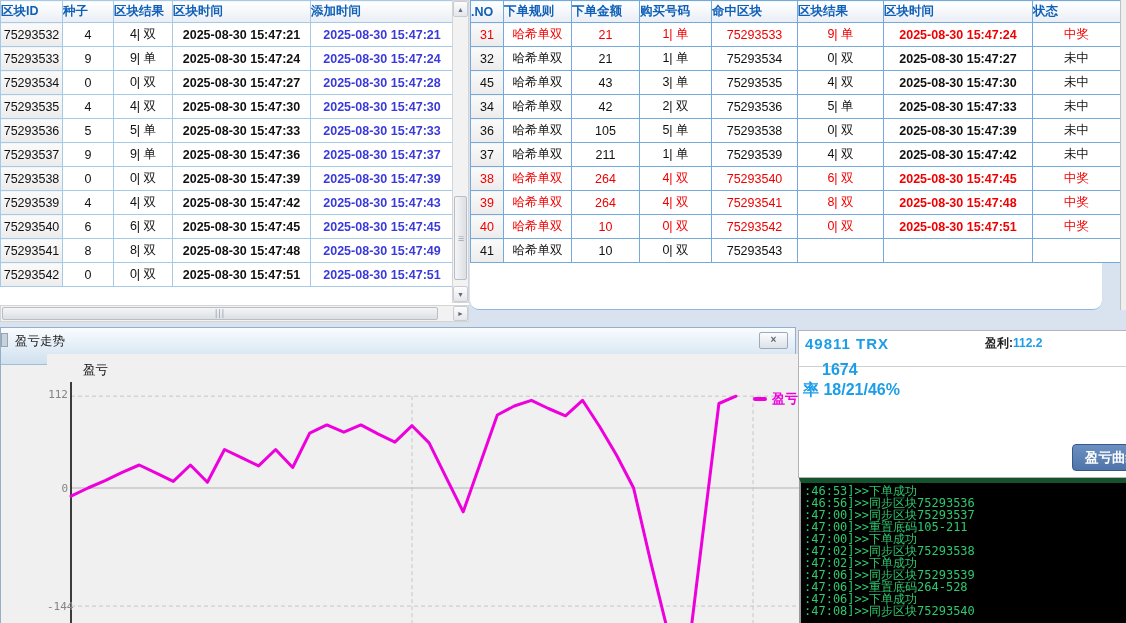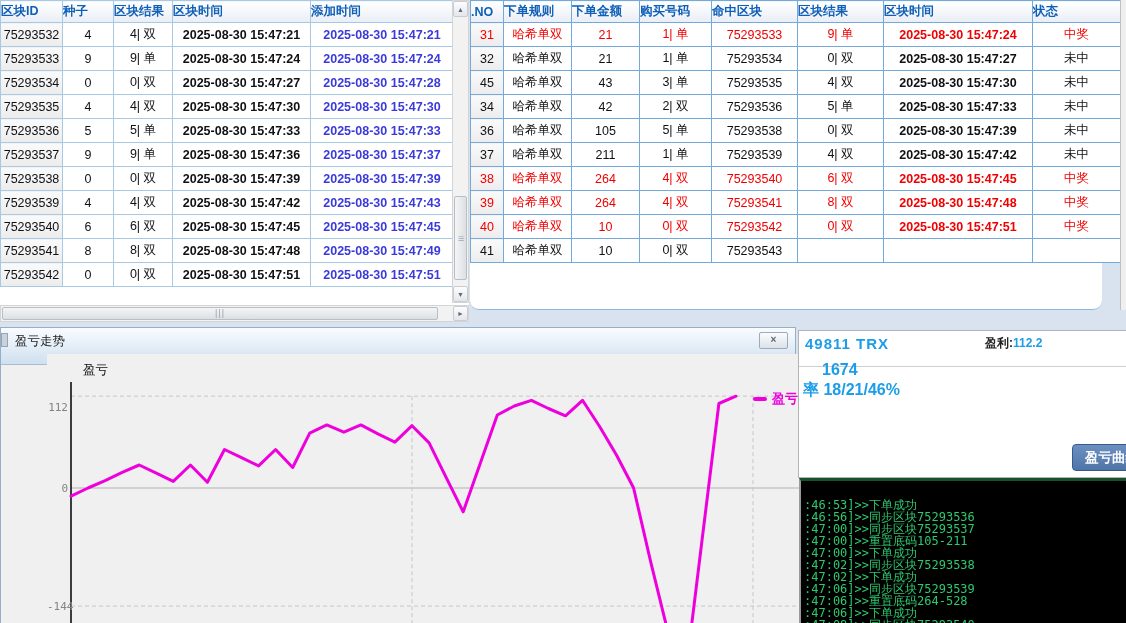--- a/index.html
+++ b/index.html
@@ -124,22 +124,22 @@
   #stats-line3 { position:absolute; left:4px; top:49px; font-size:16px; }
   #profit-curve-button {
     position:absolute; left:273px; top:113px; height:27px; padding:0 12px;
     background:linear-gradient(#6c90c0,#4e74a8); border:1px solid #35598c; border-radius:4px;
     color:#fff; font-size:13.5px; font-weight:bold; white-space:nowrap; cursor:pointer;
   }
 
   
   #log-console {
     position:absolute; left:799px; top:478px; width:327px; height:145px;
-    background:#000; border-top:3px solid #14532d; border-left:2px solid #9a9a9a;
-    overflow:hidden; padding:18px 0 0 3px;
+    background:#000; border-top:5px solid #14532d; border-left:2px solid #9a9a9a;
+    overflow:hidden; padding:2px 0 0 3px;
   }
   #log-console .cline {
     font-family:"DejaVu Sans Mono", monospace; font-size:12px; line-height:12px;
     white-space:nowrap; color:#2dc96d;
   }
 </style>
 </head>
 <body>
 
 <div id="left-panel" class="tbl-panel">
@@ -397,21 +397,21 @@
         <line x1="24" y1="252.07999999999998" x2="794" y2="252.07999999999998" stroke="#c6c6c6" stroke-width="1" stroke-dasharray="4,3"></line>
         <line x1="365" y1="42.16000000000001" x2="365" y2="270" stroke="#c6c6c6" stroke-width="1" stroke-dasharray="4,3"></line>
         <line x1="706" y1="42.16000000000001" x2="706" y2="270" stroke="#c6c6c6" stroke-width="1" stroke-dasharray="4,3"></line>
         <line x1="24" y1="28" x2="24" y2="270" stroke="#000" stroke-width="1.5"></line>
         <polyline points="24.0,142.2 41.0,134.0 58.1,126.6 75.2,118.4 92.2,111.0 109.3,119.2 126.3,127.4 143.4,111.0 160.4,128.3 177.5,95.5 194.5,103.7 211.6,111.9 228.6,95.5 245.7,113.5 262.7,79.1 279.8,70.9 296.8,78.2 313.9,70.9 330.9,79.9 347.9,88.1 365.0,71.7 382.1,88.9 399.1,123.3 416.2,157.8 433.2,109.4 450.3,61.0 467.3,52.0 484.4,46.3 501.4,54.5 518.5,61.8 535.5,46.3 552.6,72.5 569.6,101.2 586.6,134.0 603.7,207.8 620.8,277.5 637.8,326.7 654.9,187.3 671.9,49.5 689.0,42.2" fill="none" stroke="#ee00dd" stroke-width="3" stroke-linejoin="round" stroke-linecap="round"></polyline>
       </svg>
     <div id="chart-legend">
       <span class="marker" style="background: rgb(238, 0, 221);"></span>
       <span class="ltext" style="color: rgb(238, 0, 221);">盈亏曲线</span>
     </div>
-  <div class="ytick" style="top: 47px;">112</div>
+  <div class="ytick" style="top: 34px;">112</div>
       <div class="ytick" style="top: 128px;">0</div>
       <div class="ytick" style="top: 246.08px;">-144</div>
     </div>
 </div>
 
 <div id="stats-panel">
   <div class="stats-row1">
     <span id="balance-value" class="blue-val">49811 TRX</span>
     <span id="profit-group"><span class="plabel">盈利:</span><span class="blue-val">112.2</span></span>
   </div>

